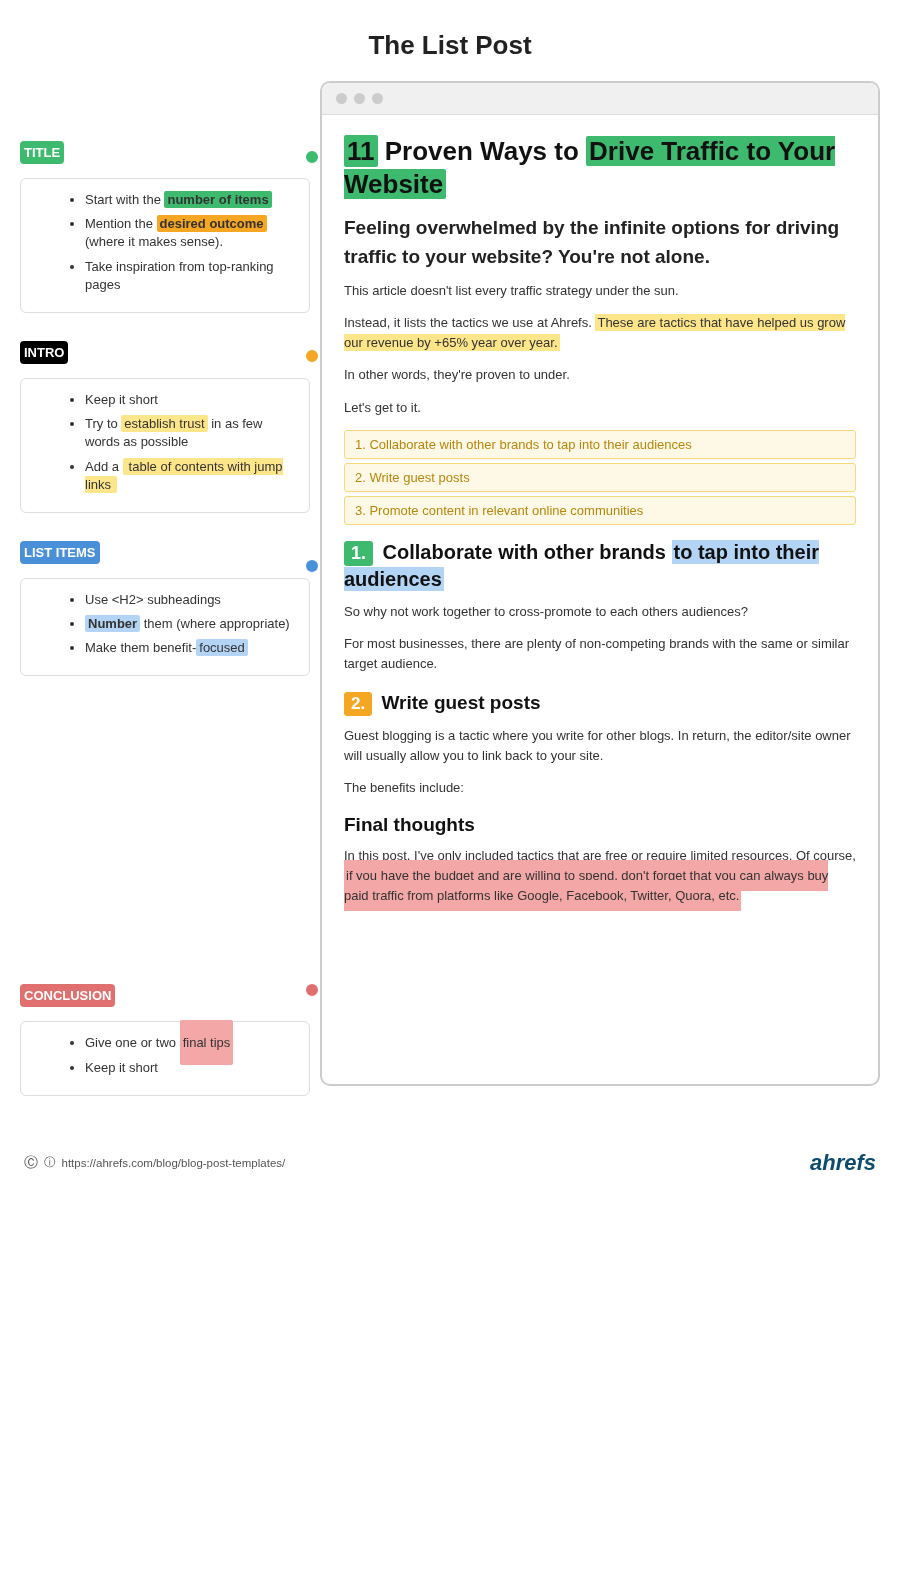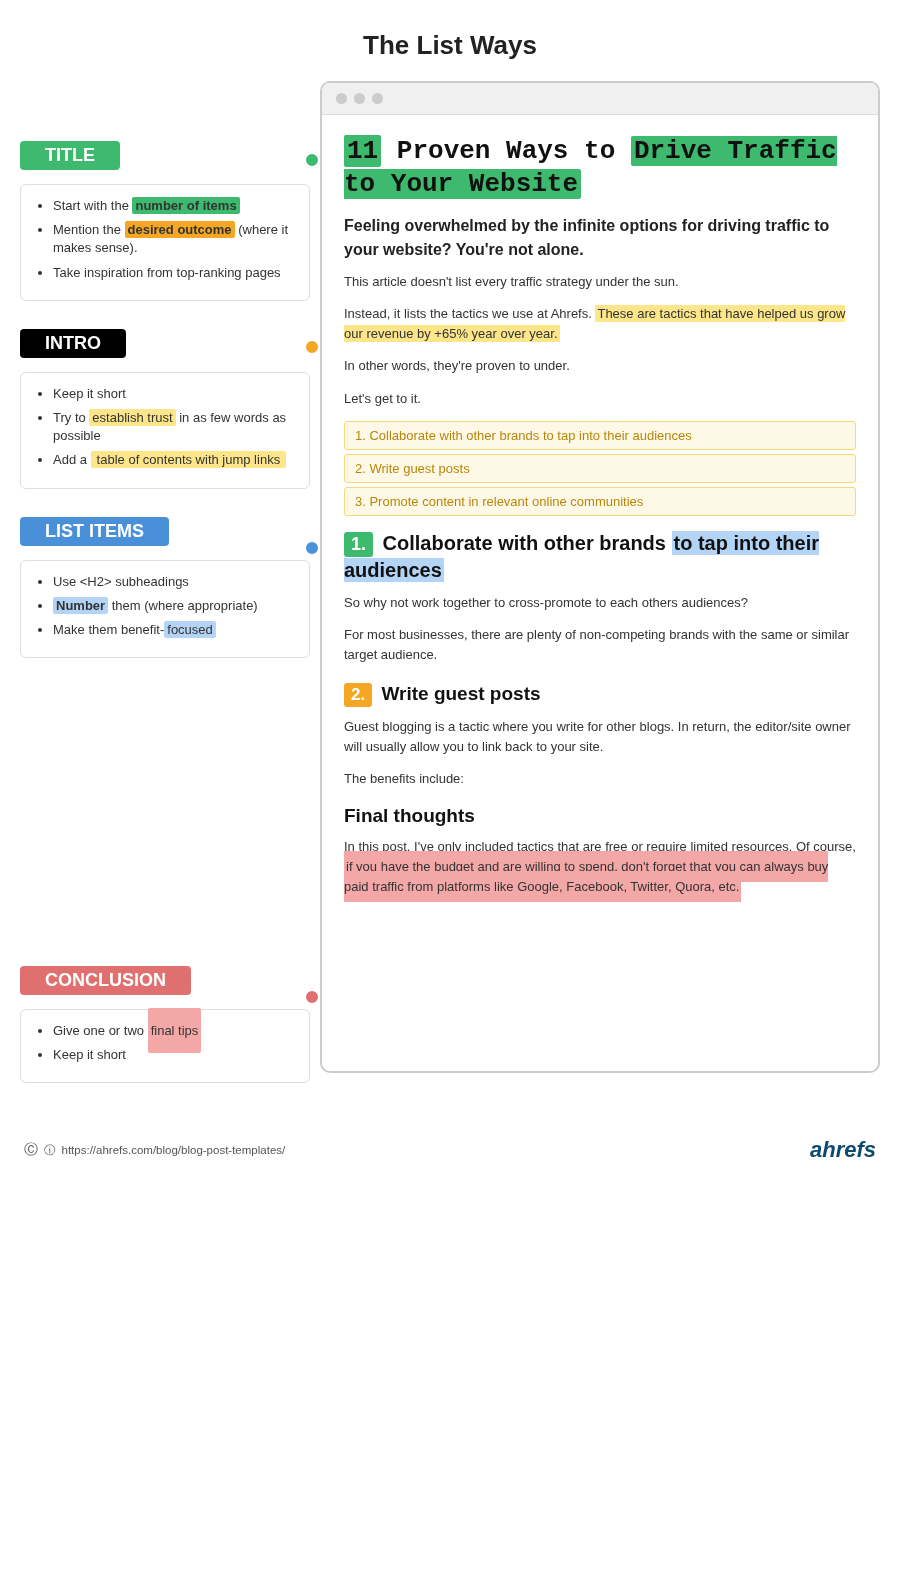--- a/index.html
+++ b/index.html
@@ -27,24 +27,24 @@
       gap: 0;
     }
 
     .annotation-block {
       margin-bottom: 30px;
       position: relative;
     }
 
     .annotation-label {
       display: inline-block;
-      padding: 4px 25px;
+      padding: 4px 4px;
       border-radius: 4px;
       font-weight: 700;
-      font-size: 18px;
+      font-size: 13px;
       color: #fff;
       margin-bottom: 8px;
     }
     .annotation-label.green { background: #3dba6e; }
     .annotation-label.yellow { background: #000000; }
     .annotation-label.blue { background: #4a90d9; }
     .annotation-label.red { background: #e07070; }
 
     .annotation-box {
       border: 1.5px solid #ddd;
@@ -56,20 +56,21 @@
     .annotation-box ul {
       list-style: disc;
       padding-left: 18px;
     }
 
     .annotation-box ul li {
       font-size: 13px;
       color: #333;
       margin-bottom: 6px;
       line-height: 1.4;
+      margin-left: 32px;
     }
 
     
     .browser-window {
       flex: 1;
       border: 2px solid #ccc;
       border-radius: 10px;
       overflow: hidden;
       background: #fff;
       margin-left: 10px;
@@ -95,31 +96,30 @@
     .browser-content {
       padding: 20px 22px;
     }
 
     .article-title {
       font-size: 26px;
       font-weight: 800;
       color: #111;
       line-height: 1.25;
       margin-bottom: 14px;
-      font-family: Liberation Mono, monospace;
     }
 
     .article-title .drive-highlight {
       background: #3dba6e;
       padding: 0 3px;
       border-radius: 2px;
     }
 
     .article-intro-bold {
-      font-size: 16px;
+      font-size: 19px;
       font-weight: 700;
       color: #222;
       margin-bottom: 10px;
       line-height: 1.5;
     }
 
     .article-para {
       font-size: 13px;
       color: #333;
       margin-bottom: 12px;
@@ -300,21 +300,21 @@
     .final-tips-highlight {
       background: #f4a7a7;
       padding: 15px 3px;
       border-radius: 2px;
     }
 
   </style>
 </head>
 <body>
 
-<div class="page-title">The List Ways</div>
+<div class="page-title">The List Post</div>
 
 <div class="main-layout">
 
   <div class="left-panel-wrapper">
 
     <div class="annotation-block" style="margin-top: 60px; margin-bottom: 28px; position: relative;">
       <div style="display:flex; align-items:center; margin-bottom:6px;">
         <span class="annotation-label green">TITLE</span>
         <div class="dot-connector green" style="position:relative; right:0; margin-left:auto; margin-right:-8px;"></div>
       </div>
@@ -351,21 +351,21 @@
           <li>Use &lt;H2&gt; subheadings</li>
           <li><span class="number-highlight-blue">Number</span> them (where appropriate)</li>
           <li>Make them benefit-<span class="benefit-focused-highlight">focused</span></li>
         </ul>
       </div>
     </div>
 
     <div style="height: 280px;"></div>
 
     <div class="annotation-block" style="position: relative;">
-      <div style="display:flex; align-items:flex-end; margin-bottom:6px;">
+      <div style="display:flex; align-items:flex-start; margin-bottom:6px;">
         <span class="annotation-label red">CONCLUSION</span>
         <div class="dot-connector red" style="position:relative; right:0; margin-left:auto; margin-right:-8px;"></div>
       </div>
       <div class="annotation-box">
         <ul>
           <li>Give one or two <span class="final-tips-highlight">final tips</span></li>
           <li>Keep it short</li>
         </ul>
       </div>
     </div>

